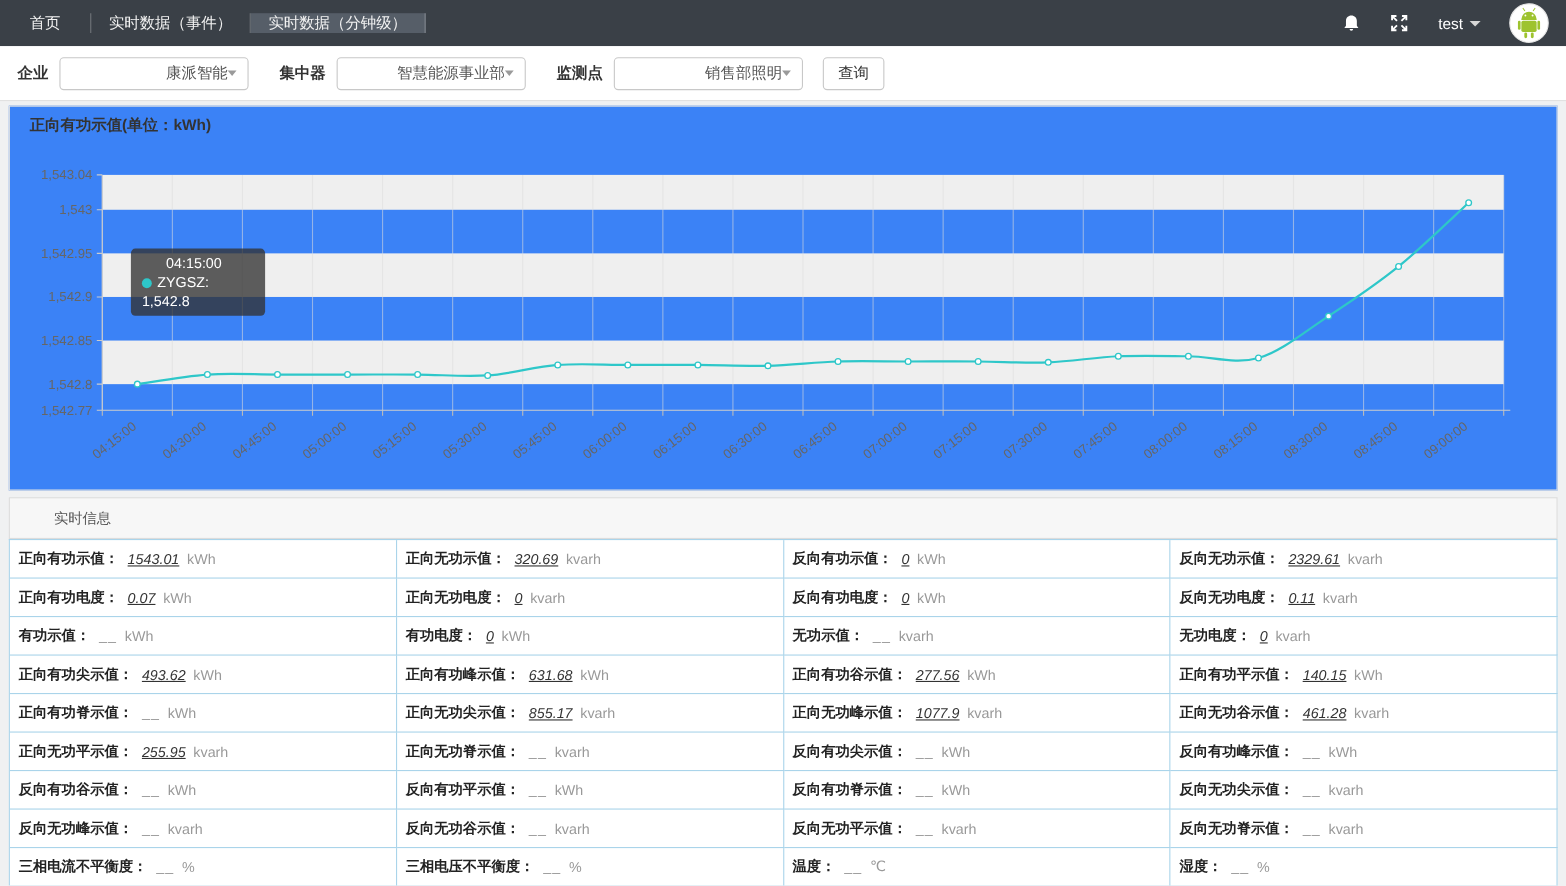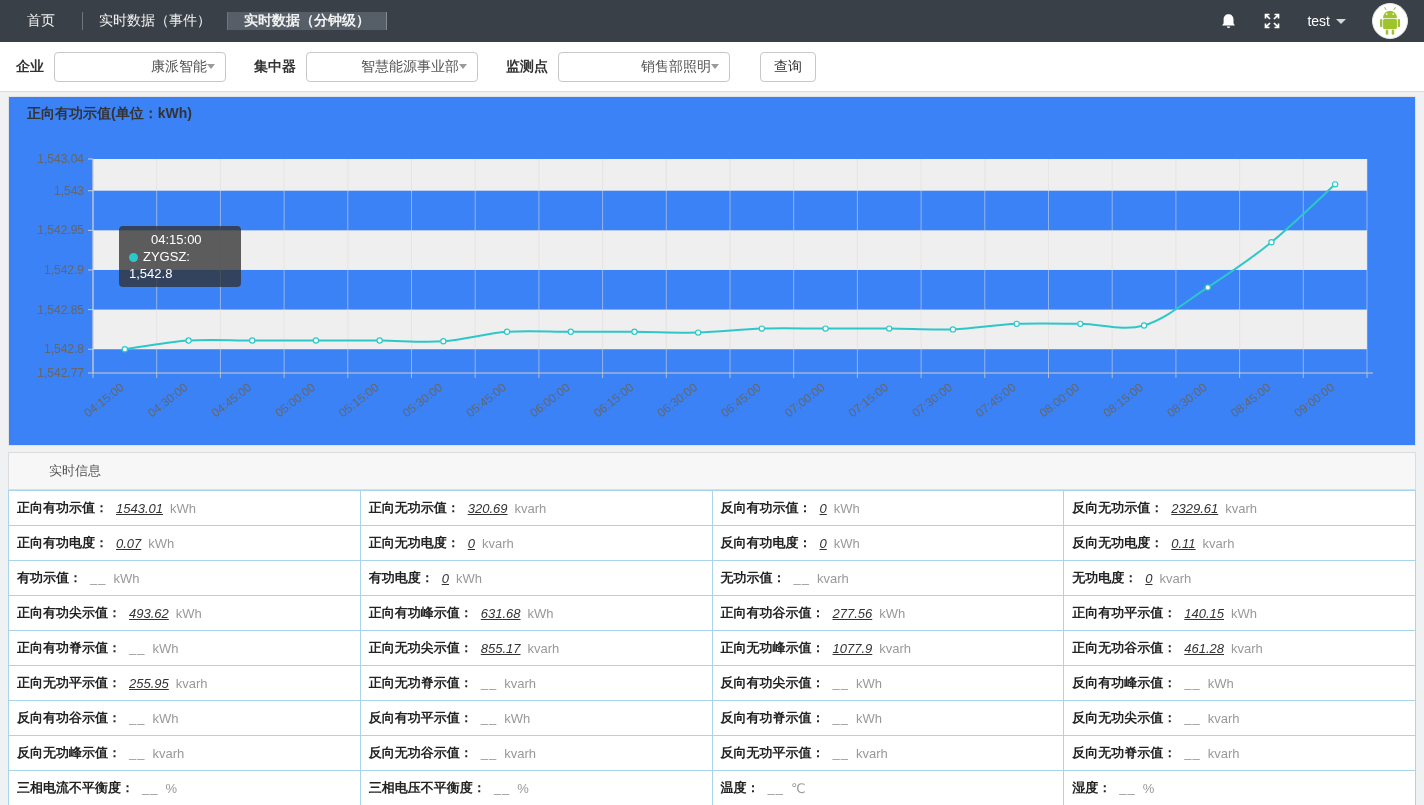--- a/index.html
+++ b/index.html
@@ -5,41 +5,41 @@
   * { margin:0; padding:0; box-sizing:border-box; }
   html,body { width:1424px; height:805px; overflow:hidden; background:#f0f1f2;
               font-family:"Liberation Sans","DejaVu Sans",sans-serif; }
 
   
   .navbar { height:42px; background:#3a4047; display:flex; align-items:center; color:#fff; }
   .tabs { display:flex; }
   .tab { display:flex; align-items:center; padding:0 16px; font-size:14px; color:#f2f2f2;
          border-right:1px solid rgba(255,255,255,.28); cursor:pointer; white-space:nowrap; }
   .tab:first-child { padding:0 27px; }
-  .tab.active { background:#565e68; font-weight:bold; }
+  .tab.active { background:#565e68; font-weight:normal; }
   .nav-right { margin-left:auto; display:flex; align-items:center; gap:26px; padding-right:16px; }
   .nav-icon { width:18px; height:18px; display:flex; align-items:center; justify-content:center; cursor:pointer; }
   .user { display:flex; align-items:center; gap:6px; font-size:14px; cursor:pointer; }
   .caret-down { width:0; height:0; border-left:5px solid transparent; border-right:5px solid transparent;
                 border-top:5px solid #d7d7d7; display:inline-block; }
   .avatar { width:36px; height:36px; border-radius:50%; background:#fff; display:flex;
             align-items:center; justify-content:center; overflow:hidden; cursor:pointer;
             border:1px solid #e6e6e6; }
 
   
   .filterbar { height:50px; background:#fff; border-bottom:1px solid #dedede;
                display:flex; align-items:center; padding-left:16px; gap:10px; }
   .f-label { font-size:14px; font-weight:bold; color:#333; margin-left:18px; }
   .f-label:first-child { margin-left:0; }
   .select { width:172px; height:30px; border:1px solid #c8c8c8; border-radius:4px; background:#fff;
             display:flex; align-items:center; justify-content:flex-end; padding:0 10px;
             font-size:14px; color:#555; cursor:pointer; }
   .select .caret { width:0; height:0; border-left:4px solid transparent; border-right:4px solid transparent;
                    border-top:5px solid #9a9a9a; }
-  .btn { height:30px; padding:0 13px; margin-left:20px; background:#fff; border:1px solid #c8c8c8;
+  .btn { height:30px; padding:0 13px; margin-left:8px; background:#fff; border:1px solid #c8c8c8;
          border-radius:4px; font-size:14px; color:#333; cursor:pointer;font-family:Liberation Mono, monospace; }
 
   
   .chart-panel { position:relative; margin:4px 8px 0 8px; height:350px; background:#3b82f6;
                  border:1px solid #e3e3e3; }
   .chart-title { position:absolute; left:18px; top:8px; font-size:14px; font-weight:bold; color:#333; }
   .chart-svg { position:absolute; left:0; top:0; }
   .tooltip { position:absolute; left:110px; top:129px; width:122px; background:rgba(50,50,50,.78);
              border-radius:4px; color:#fff; font-size:13px; padding:5px 10px; line-height:17px;
              pointer-events:none; }

